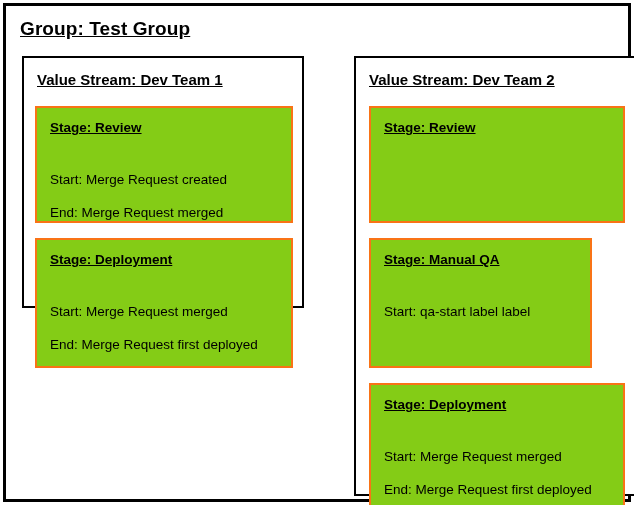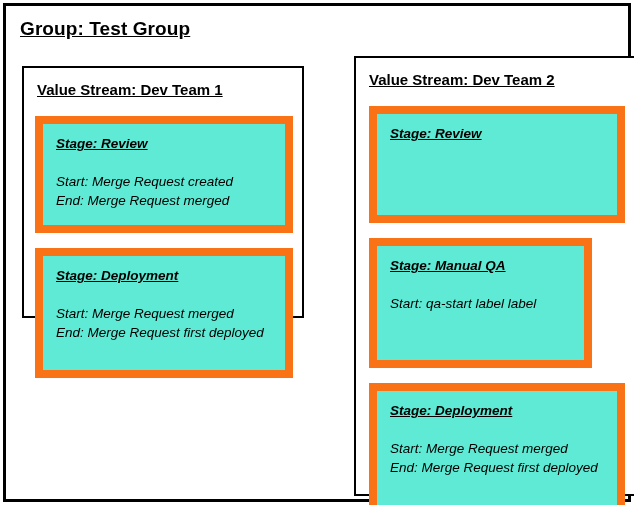--- a/index.html
+++ b/index.html
@@ -47,24 +47,23 @@
   }
   .stream-title {
     font-size: 15px;
     font-weight: bold;
     color: #000000;
     text-decoration: underline;
     white-space: nowrap;
   }
   .stage {
     position: absolute;
-    border: 8px solid #f97316;
+    border: 2px solid #f97316;
     box-sizing: border-box;
-    background: #5eead4;
-    font-style: italic;
+    background: #84cc16;
   }
   .stage-title {
     position: absolute;
     left: 13px;
     top: 12px;
     font-size: 13.5px;
     font-weight: bold;
     color: #000000;
     text-decoration: underline;
     white-space: nowrap;
@@ -73,24 +72,25 @@
     position: absolute;
     left: 13px;
     top: 48px;
     right: 8px;
     font-size: 13.5px;
     color: #000000;
     line-height: 19px;
   }
   .stage-lines div {
     white-space: normal;
+    margin-top: 14px;
   }
 
   
-  #stream-1 { left: 16px;  top: 60px;  width: 282px; height: 252px; padding-left: 12px; }
+  #stream-1 { left: 16px;  top: 50px;  width: 282px; height: 252px; padding-left: 12px; }
   #stream-1 .stream-title { position: absolute; left: 13px; top: 13px; }
   #stream-1-stage-1 { left: 11px; top: 48px; width: 258px; height: 117px; }
   #stream-1-stage-2 { left: 11px; top: 180px; width: 258px; height: 130px; }
 
   
   #stream-2 { left: 348px; top: 50px; width: 282px; height: 440px; }
   #stream-2 .stream-title { position: absolute; left: 13px; top: 13px; }
   #stream-2-stage-1 { left: 13px; top: 48px; width: 256px; height: 117px; }
   #stream-2-stage-2 { left: 13px; top: 180px; width: 223px; height: 130px; }
   #stream-2-stage-3 { left: 13px; top: 325px; width: 256px; height: 130px; }

